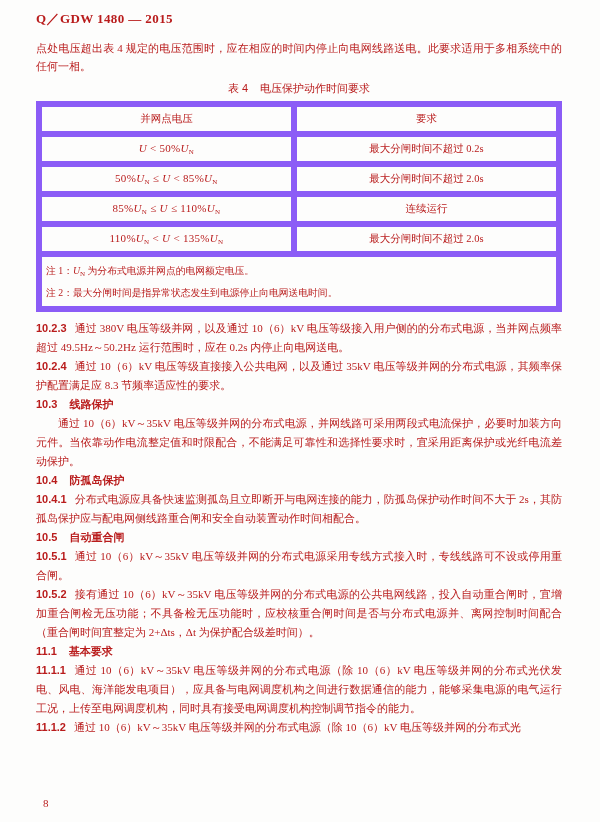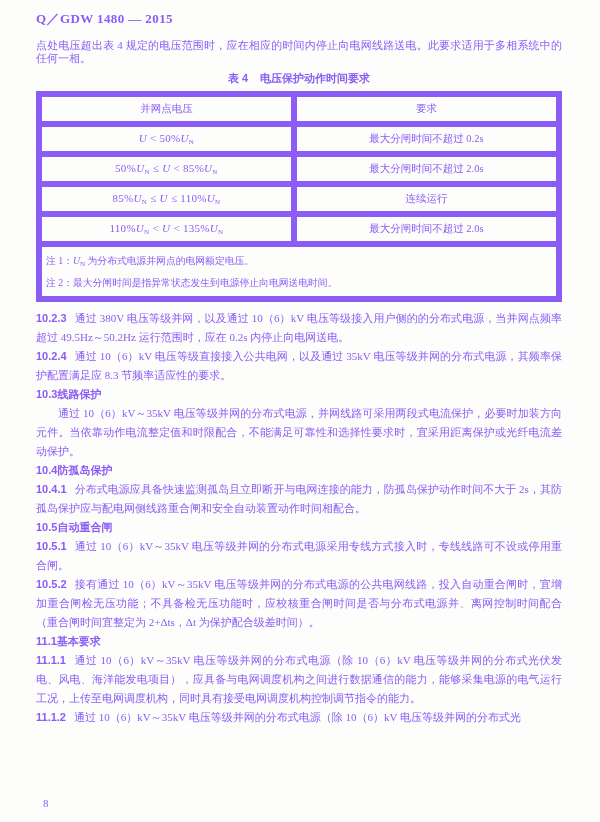--- a/index.html
+++ b/index.html
@@ -2,41 +2,41 @@
 <html><head>
 <meta charset="utf-8">
 <style>
   * { box-sizing: border-box; }
   html, body { margin: 0; padding: 0; background: #f2f2f0; }
   .page {
     position: relative;
     width: 600px; height: 822px;
     margin: 0 auto;
     background: #fdfdfc;
-    color: #8b5cf6;
+    color: #b91c1c;
     font-family: "Liberation Serif", "DejaVu Serif", serif;
     padding: 10px 38px 0 36px;
     overflow: hidden;
   }
   .doc-header {
     font-weight: bold;
     font-size: 13px;
     letter-spacing: 0.4px;
     margin-bottom: 11px;
   }
   .intro {
     font-size: 11px;
-    line-height: 13px;
+    line-height: 18px;
     text-align: justify;
     margin: 0 0 6px 0;
   }
   .caption {
     text-align: center;
     font-family: "Liberation Sans", "DejaVu Sans", sans-serif;
-    font-weight: bold;
+    font-weight: normal;
     font-size: 11px;
     margin: 6px 0 5px 0;
   }
   .caption .cap-label { margin-right: 12px; }
   table.t4 {
     width: 100%;
     border-collapse: collapse;
     border: 1.6px solid #1a1a1a;
     font-size: 10.5px;
   }
@@ -66,21 +66,21 @@
     margin: 0;
     font-size: 11px;
     line-height: 19px;
     text-align: justify;
   }
   .heading, .chapter {
     font-family: "Liberation Sans", "DejaVu Sans", sans-serif;
     font-weight: bold;
   }
   .chapter { margin: 9px 0 7px 0 !important; }
-  .hnum { }
+  .hnum { margin-right: 12px; }
   .pnum {
     font-family: "Liberation Sans", "DejaVu Sans", sans-serif;
     font-weight: bold;
     margin-right: 8px;
   }
   .indent-para { text-indent: 2em; }
   .page-num {
     position: absolute;
     left: 43px; bottom: 13px;
     font-size: 11px;

